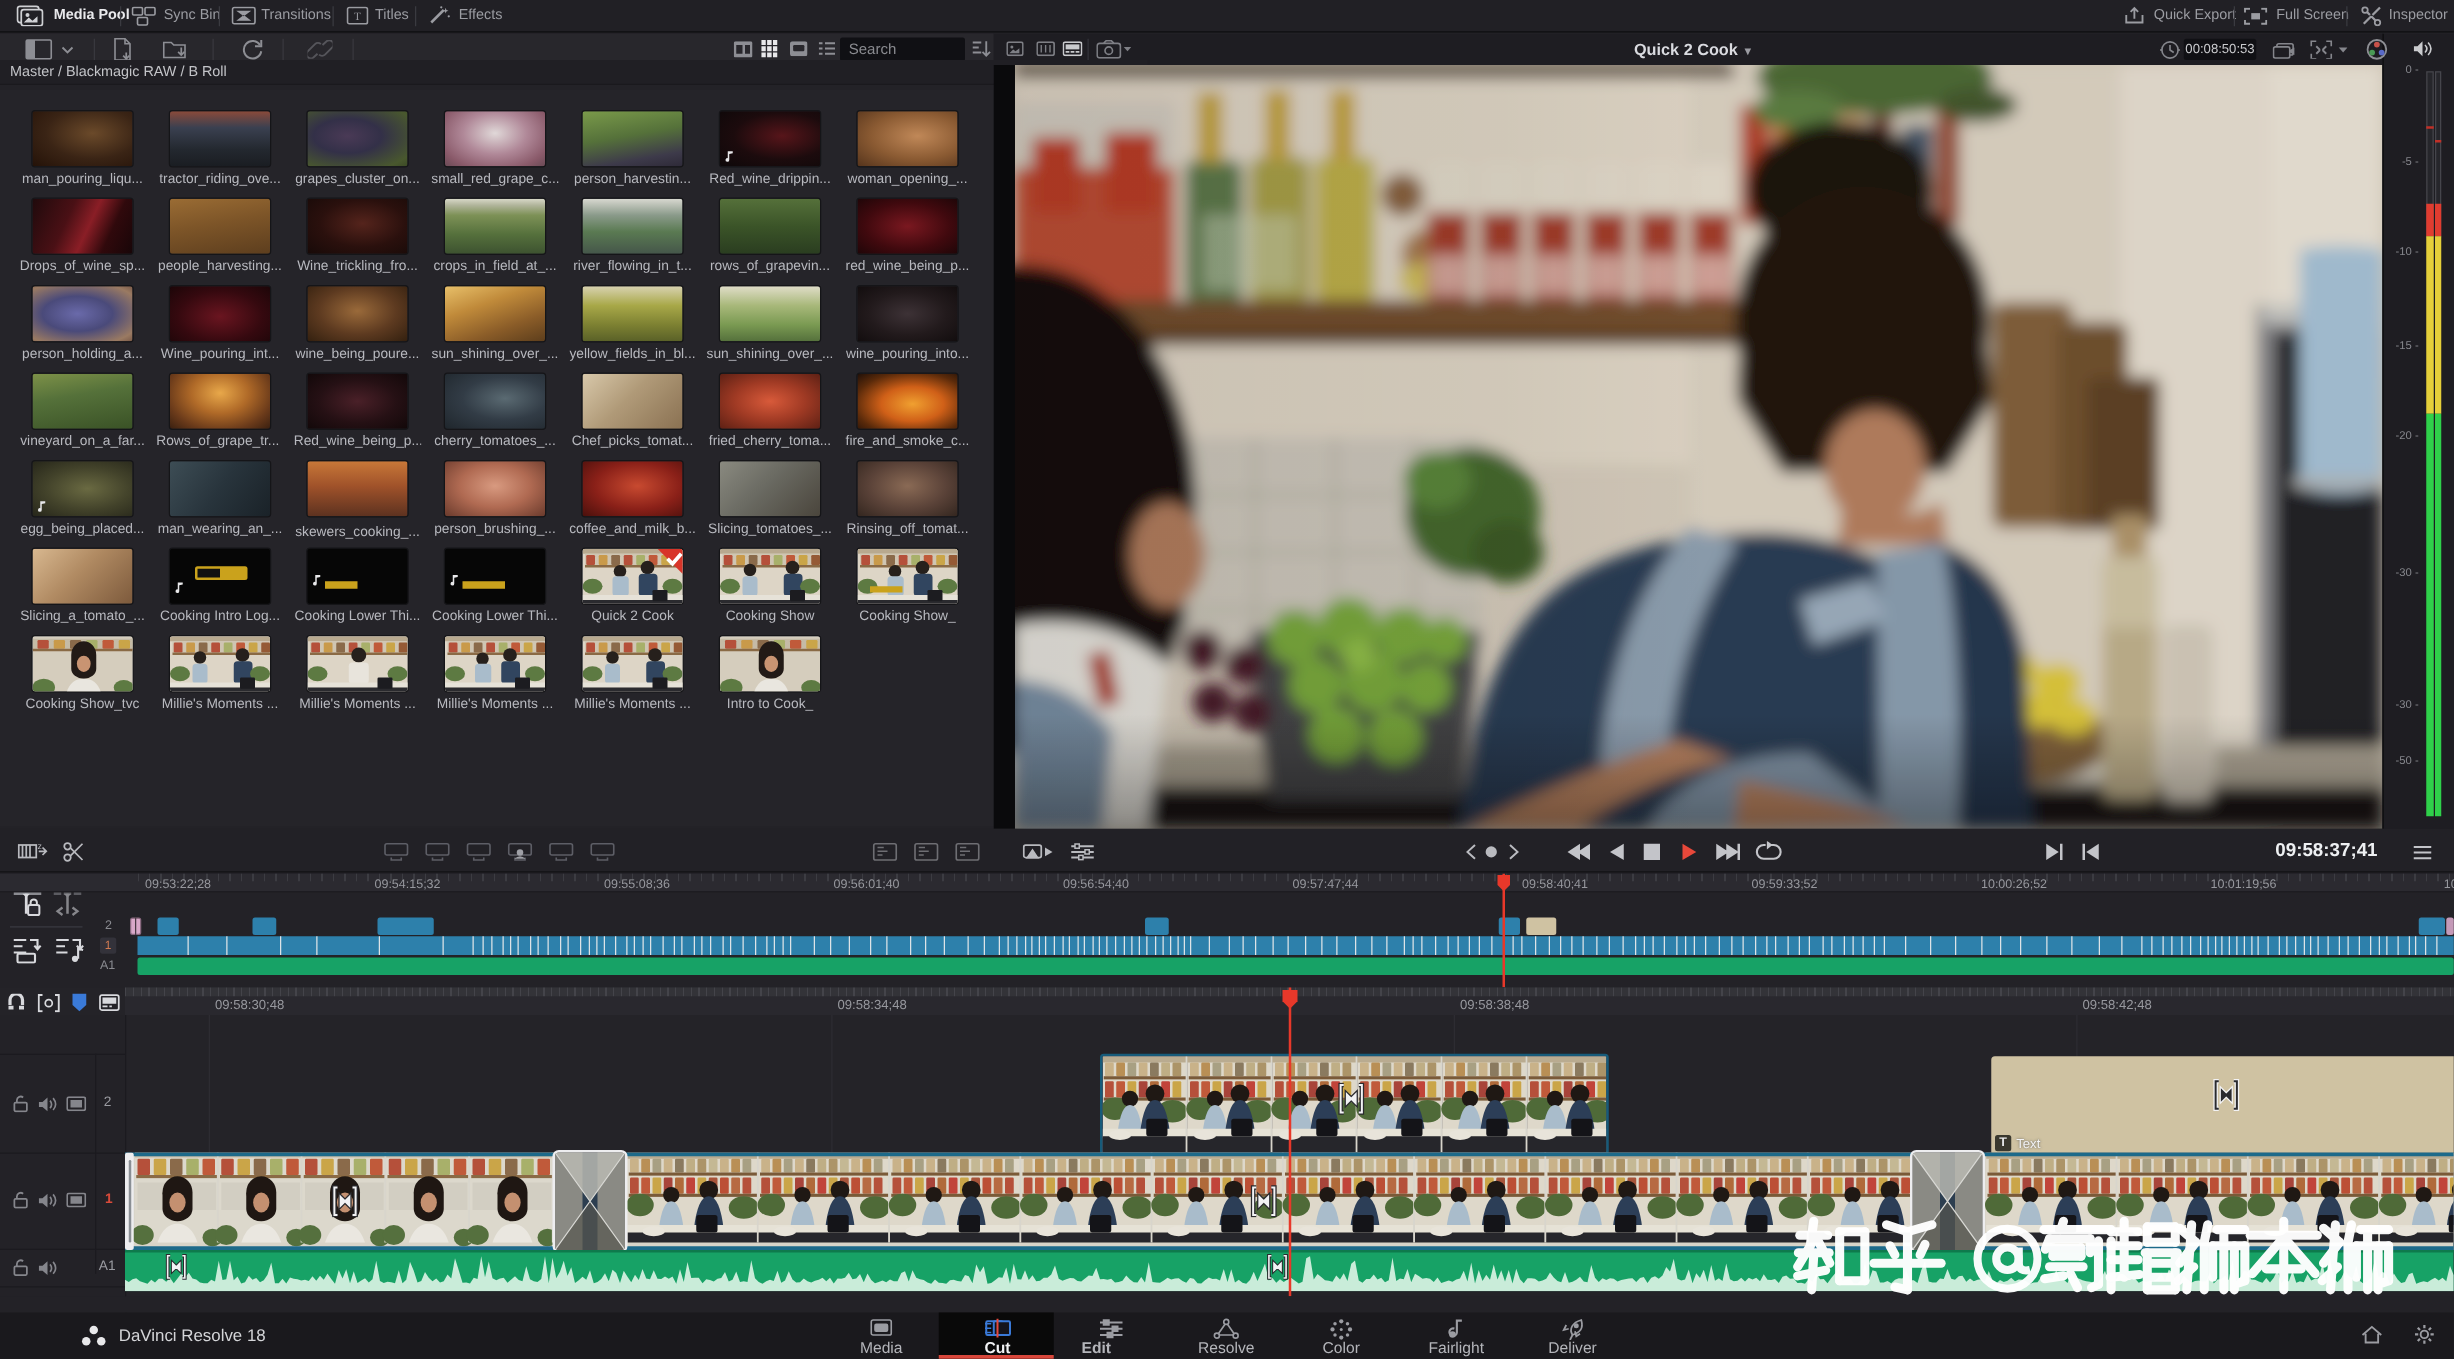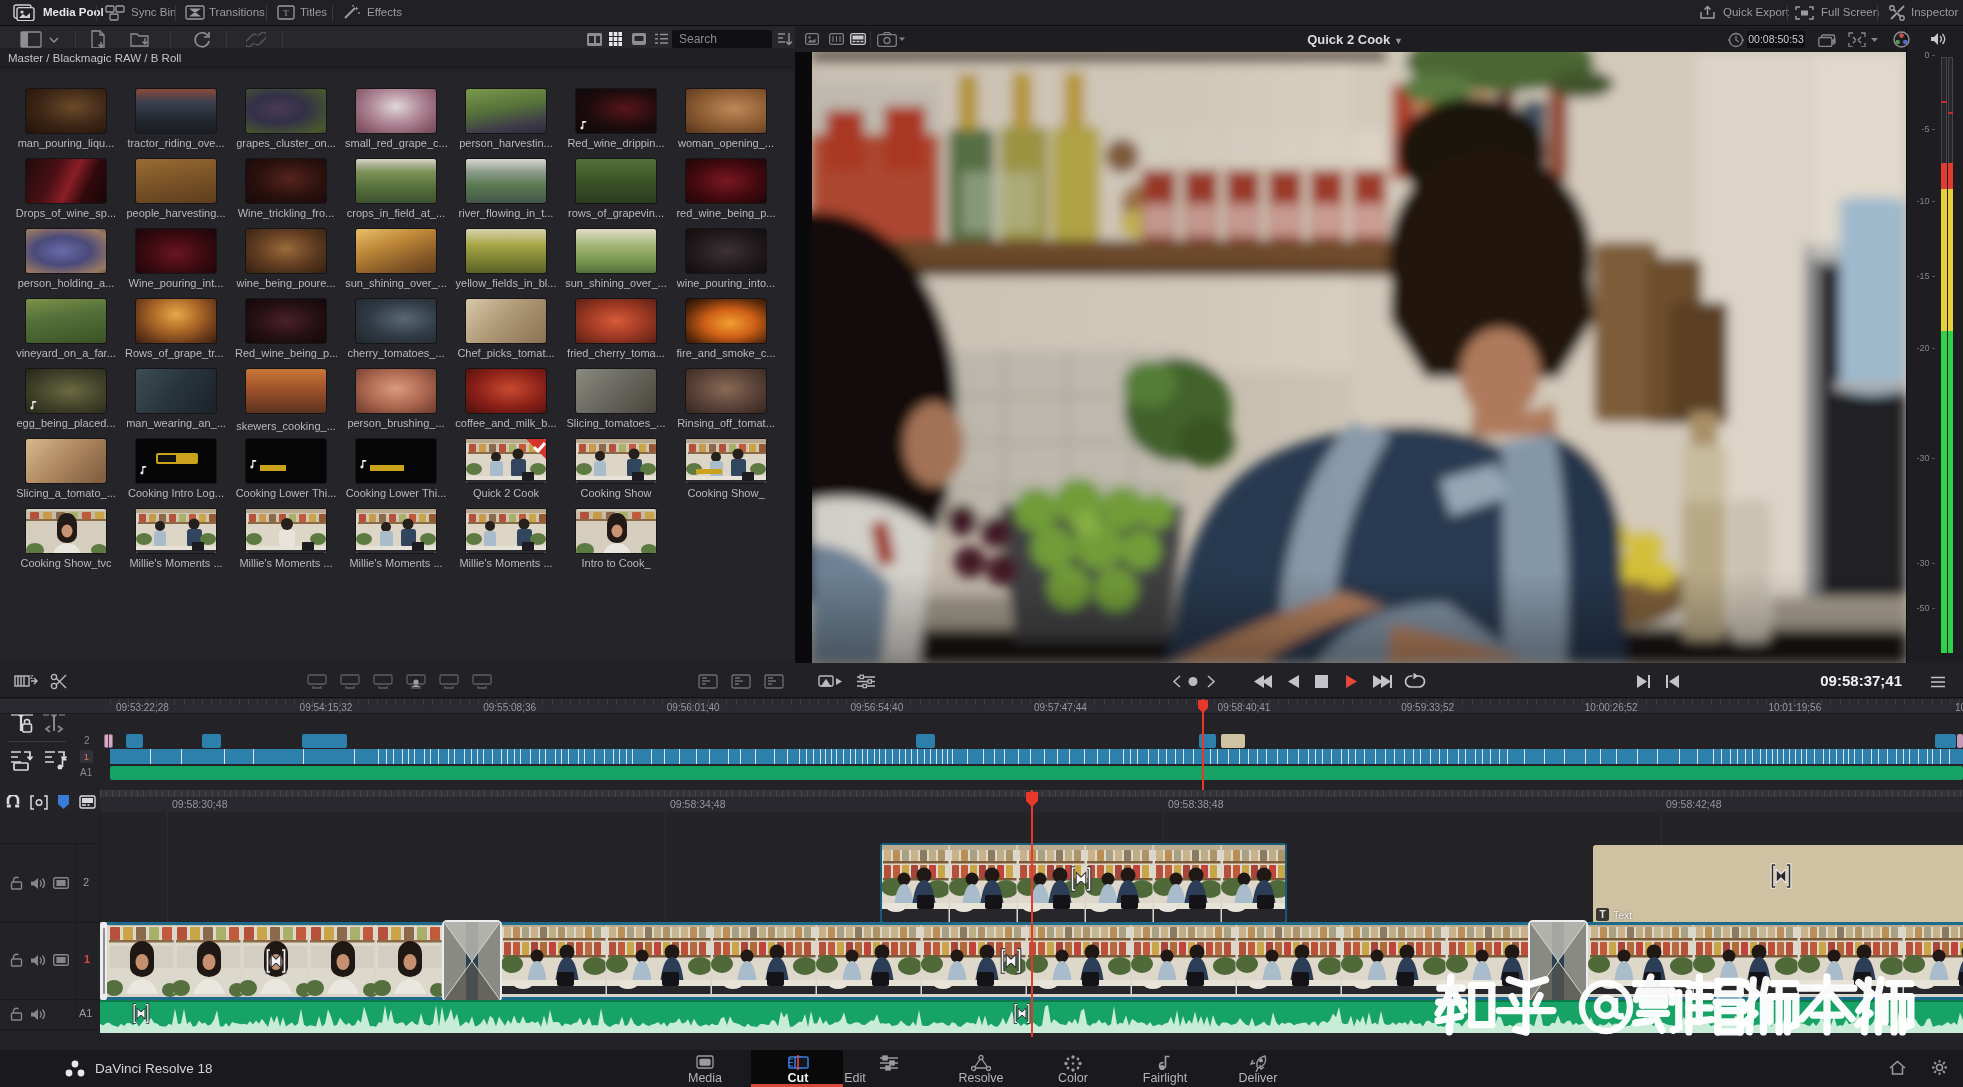--- a/index.html
+++ b/index.html
@@ -2062,21 +2062,21 @@
     </svg>
     <div class="abs" style="left:753px;top:21px;width:90px;text-align:center;color:#f2f3f5;font-size:12.5px;font-weight:bold">Cut</div>
     <svg class="abs" style="left:877px;top:3px" width="24" height="19" viewBox="0 0 24 19">
       <g stroke="#9b9ca2" stroke-width="1.6" fill="#9b9ca2">
         <path d="M3 5h18M3 10h18M3 15h18" fill="none"></path>
         <rect x="6" y="3.2" width="4" height="3.6"></rect>
         <rect x="13" y="8.2" width="4" height="3.6"></rect>
         <rect x="9" y="13.2" width="4" height="3.6"></rect>
       </g>
     </svg>
-    <div class="abs" style="left:810px;top:21px;width:90px;text-align:center;color:#b4b5ba;font-size:12.5px;font-weight:normal">Edit</div>
+    <div class="abs" style="left:832px;top:21px;width:90px;text-align:center;color:#b4b5ba;font-size:12.5px;font-weight:bold">Edit</div>
     <svg class="abs" style="left:969px;top:3px" width="24" height="19" viewBox="0 0 24 19">
       <g stroke="#9b9ca2" stroke-width="1.3" fill="none">
         <path d="M5 15L12 5l7 10z"></path>
         <circle cx="12" cy="4.5" r="2" fill="#14141b"></circle>
         <circle cx="4.5" cy="15.5" r="2" fill="#14141b"></circle>
         <circle cx="19.5" cy="15.5" r="2" fill="#14141b"></circle>
       </g>
     </svg>
     <div class="abs" style="left:936px;top:21px;width:90px;text-align:center;color:#b4b5ba;font-size:12.5px;font-weight:normal">Resolve</div>
     <svg class="abs" style="left:1061px;top:3px" width="24" height="19" viewBox="0 0 24 19">

